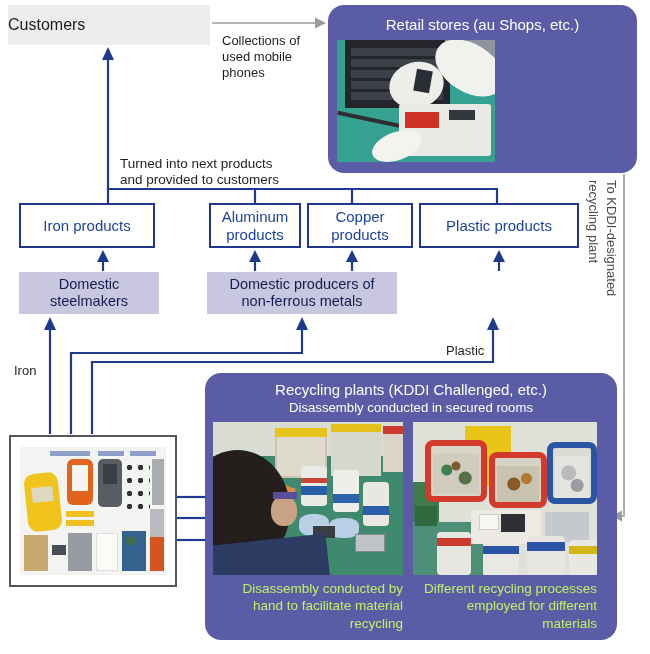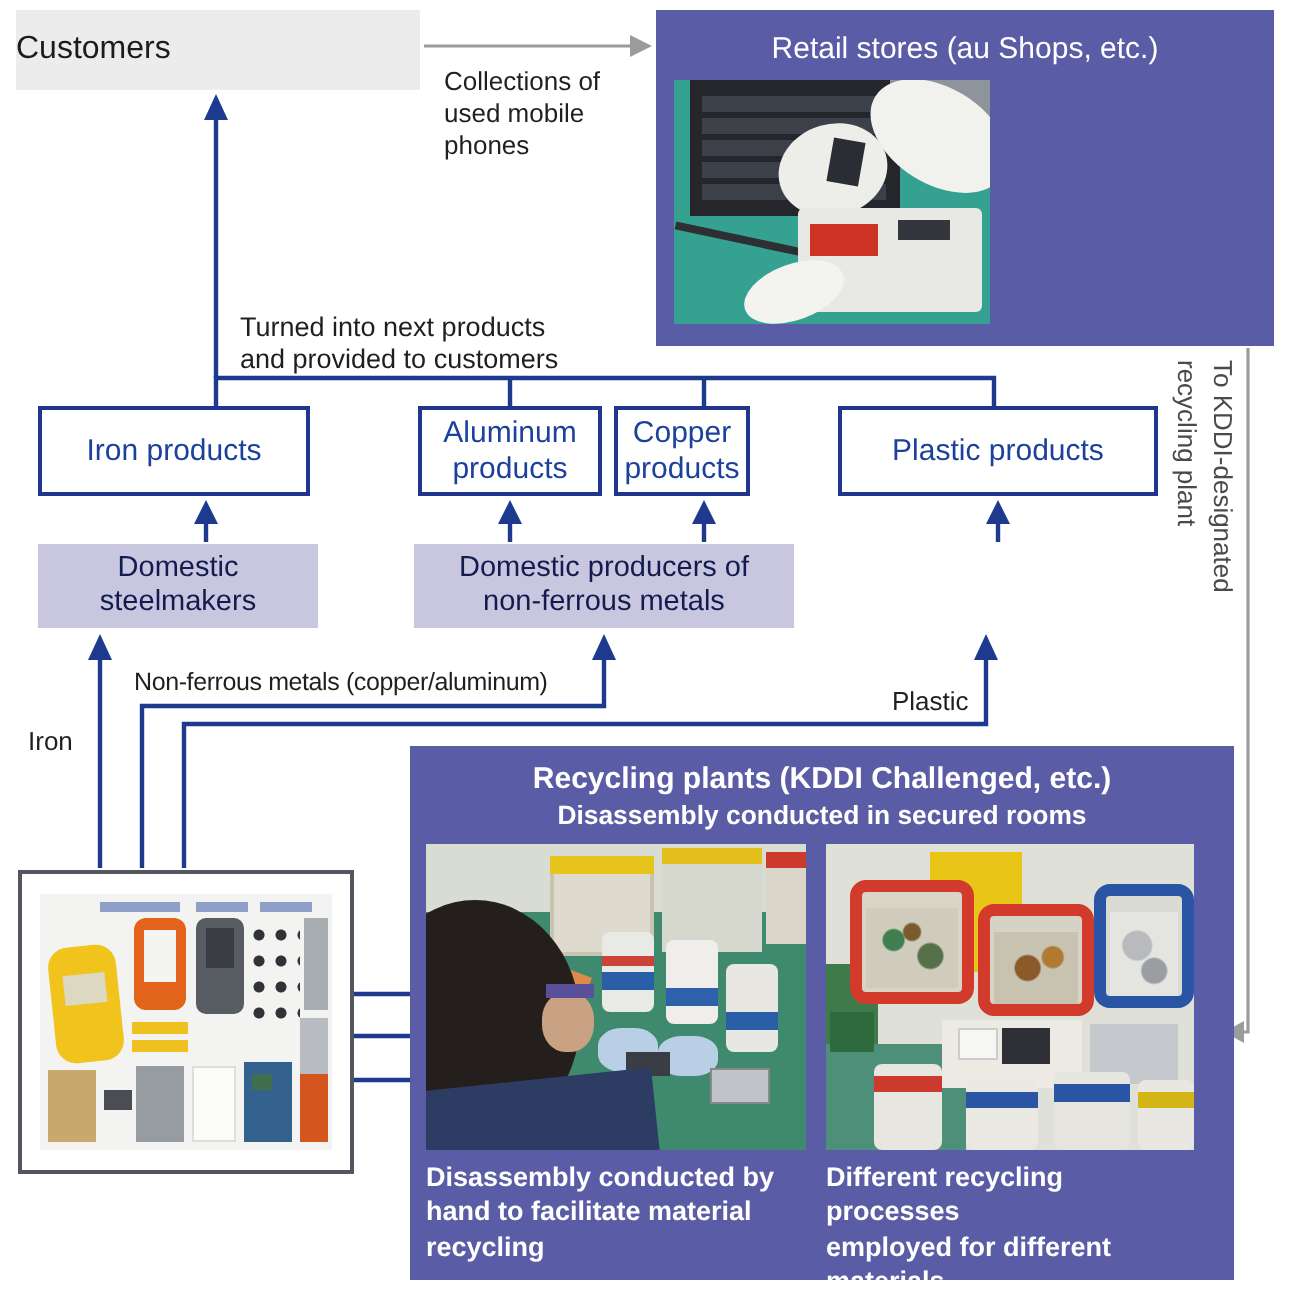--- a/index.html
+++ b/index.html
@@ -7,25 +7,25 @@
           font-family:"Liberation Sans", sans-serif;}
   .wires{position:absolute;left:0;top:0;}
   .prewrap{white-space:pre-line;}
   
   .customers{position:absolute;left:8px;top:5px;width:202px;height:40px;background:#ececec;
              display:flex;align-items:center;justify-content:flex-start;
              font-size:16px;color:#1c1c1c;}
   
   .flabel{position:absolute;font-size:13px;color:#1f1f1f;line-height:1.22;}
   
-  .panel{position:absolute;background:#5a5da6;color:#fff;}
+  .panel{position:absolute;background:#5a5da6;color:#fff;border-radius:16px;}
   .panel-title{position:absolute;left:0;right:0;text-align:center;font-size:15px;color:#fff;}
   .panel-sub{position:absolute;left:0;right:0;text-align:center;font-size:13.2px;color:#ffffff;}
   .panel-body{position:absolute;font-size:13.2px;line-height:1.33;color:#fff;letter-spacing:.2px;}
-  .caption{position:absolute;text-align:left;font-size:13.5px;line-height:1.28;color:#ffffff;}
+  .caption{position:absolute;text-align:right;font-size:13.5px;line-height:1.28;color:#bef264;}
   
   .pbox{position:absolute;top:203px;height:45px;background:#fff;border:2px solid #20368c;
         box-sizing:border-box;display:flex;align-items:center;justify-content:center;
         text-align:center;font-size:15px;color:#1c419c;line-height:1.15;}
   .sbox{position:absolute;top:272px;height:42px;background:#c9c7e0;
         display:flex;align-items:center;justify-content:center;text-align:center;
         font-size:14.5px;color:#131c4f;line-height:1.15;}
   
   .vlabel{position:absolute;right:30px;top:180px;writing-mode:vertical-rl;
           font-size:13px;color:#4a4a4a;line-height:1.4;}
@@ -111,41 +111,40 @@
   <div class="vlabel prewrap">To KDDI-designated
 recycling plant</div>
 
   <div class="pbox" style="left:19px;width:136px;">
     <span class="prewrap">Iron products</span>
   </div>
   <div class="pbox" style="left:209px;width:92px;">
     <span class="prewrap">Aluminum
 products</span>
   </div>
-  <div class="pbox" style="left:307px;width:68px;">
+  <div class="pbox" style="left:307px;width:106px;">
     <span class="prewrap">Copper
 products</span>
   </div>
   <div class="pbox" style="left:419px;width:160px;">
     <span class="prewrap">Plastic products</span>
   </div>
 
   <div class="sbox" style="left:19px;width:140px;text-align:center;">
     <span class="prewrap">Domestic steelmakers</span>
   </div>
   <div class="sbox" style="left:207px;width:190px;">
     <span class="prewrap">Domestic producers of
 non-ferrous metals</span>
   </div>
 
   <div class="flabel" style="left:14px;top:363px;">Iron</div>
-  <div class="flabel" style="left:67px;top:334px;font-size:12.5px;letter-spacing:-0.2px;">Non-ferrous metals (copper/aluminum)</div>
   <div class="flabel" style="left:446px;top:343px;">Plastic</div>
 
-  <div class="panel" style="left:205px;top:373px;width:412px;height:267px;font-weight:bold;">
+  <div class="panel" style="left:205px;top:373px;width:412px;height:267px;">
     <div class="panel-title" style="top:8px;">Recycling plants (KDDI Challenged, etc.)</div>
     <div class="panel-sub" style="top:27px;">Disassembly conducted in secured rooms</div>
 
     <div class="photo" style="left:8px;top:49px;width:190px;height:153px;background:#3f8a6f;">
       <div class="s" style="left:0;top:0;width:190px;height:34px;background:#d9dcd2;"></div>
       <div class="s" style="left:62px;top:6px;width:52px;height:50px;background:#dedacd;border:2px solid #c9c3b2;box-sizing:border-box;"></div>
       <div class="s" style="left:62px;top:6px;width:52px;height:9px;background:#e6c41c;"></div>
       <div class="s" style="left:118px;top:2px;width:50px;height:52px;background:#d6d8ce;"></div>
       <div class="s" style="left:118px;top:2px;width:50px;height:8px;background:#e4c01c;"></div>
       <div class="s" style="left:170px;top:4px;width:20px;height:46px;background:#dcd6ca;"></div>

